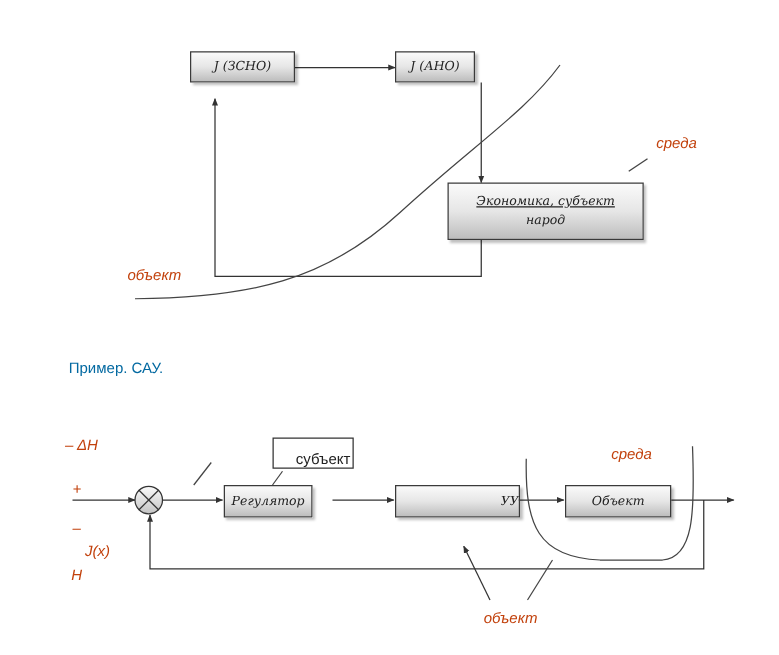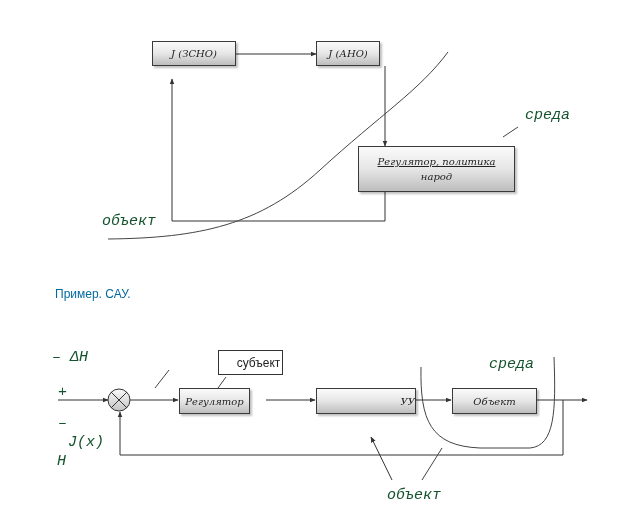--- a/index.html
+++ b/index.html
@@ -6,22 +6,22 @@
   body { width: 623px; height: 524px; position: relative; overflow: hidden; }
   svg { position: absolute; left: 0; top: 0; }
   .box { position: absolute; box-sizing: border-box; border: 1px solid #3a3a3a;
          background: linear-gradient(to bottom, #fafafa 0%, #e6e6e6 50%, #bdbdbd 100%);
          box-shadow: 2px 2px 2px rgba(0,0,0,0.25);
          font-family: "DejaVu Serif", serif; font-style: italic; color: #222;
          display: flex; flex-direction: column; align-items: center; justify-content: center;
          font-size: 10px; line-height: 1.5; }
   .plainbox { position: absolute; box-sizing: border-box; border: 1px solid #333; background: #fff;
               font-family: "Liberation Sans", sans-serif; font-size: 12px; color: #222;
-              display: flex; align-items: center; justify-content: center; padding-left: 16px; }
-  .lbl { position: absolute; font-family: Liberation Mono, monospace; font-style: italic; font-size: 15px; color: #14532d; white-space: nowrap; }
+              display: flex; align-items: flex-end; justify-content: center; padding-left: 16px; }
+  .lbl { position: absolute; font-family: Liberation Sans, sans-serif; font-style: italic; font-size: 12px; color: #c2410c; white-space: nowrap; }
   .caption { position: absolute; font-family: "Liberation Sans", sans-serif; font-size: 12px; color: #0369a1; }
   .u { text-decoration: underline; }
 </style>
 </head>
 <body>
 
 <svg width="623" height="524">
   <defs>
     <marker id="arr" viewBox="0 0 10 10" refX="9" refY="5" markerWidth="6" markerHeight="6" orient="auto">
       <path d="M0,1 L10,5 L0,9 z" fill="#333"></path>
@@ -56,21 +56,21 @@
   </defs>
 </svg>
 
 <div class="box" style="left:152px;top:41px;width:84px;height:25px;">
   <span>J (ЗСНО)</span>
 </div>
 <div class="box" style="left:316px;top:41px;width:64px;height:25px;">
   <span>J (АНО)</span>
 </div>
 <div class="box" style="left:358px;top:146px;width:157px;height:46px;">
-  <span class="u">Регулятор, политика</span>
+  <span class="u">Экономика, субъект</span>
   <span>народ</span>
 </div>
 <span class="lbl" style="left:525px;top:107px;">среда</span>
 <span class="lbl" style="left:102px;top:213px;">объект</span>
 
 <span class="caption" style="left:55px;top:287px;">Пример. САУ.</span>
 
 <span class="lbl" style="left:52px;top:349px;">– ΔH</span>
 <span class="lbl" style="left:58px;top:384px;">+</span>
 <span class="lbl" style="left:58px;top:415px;">–</span>

